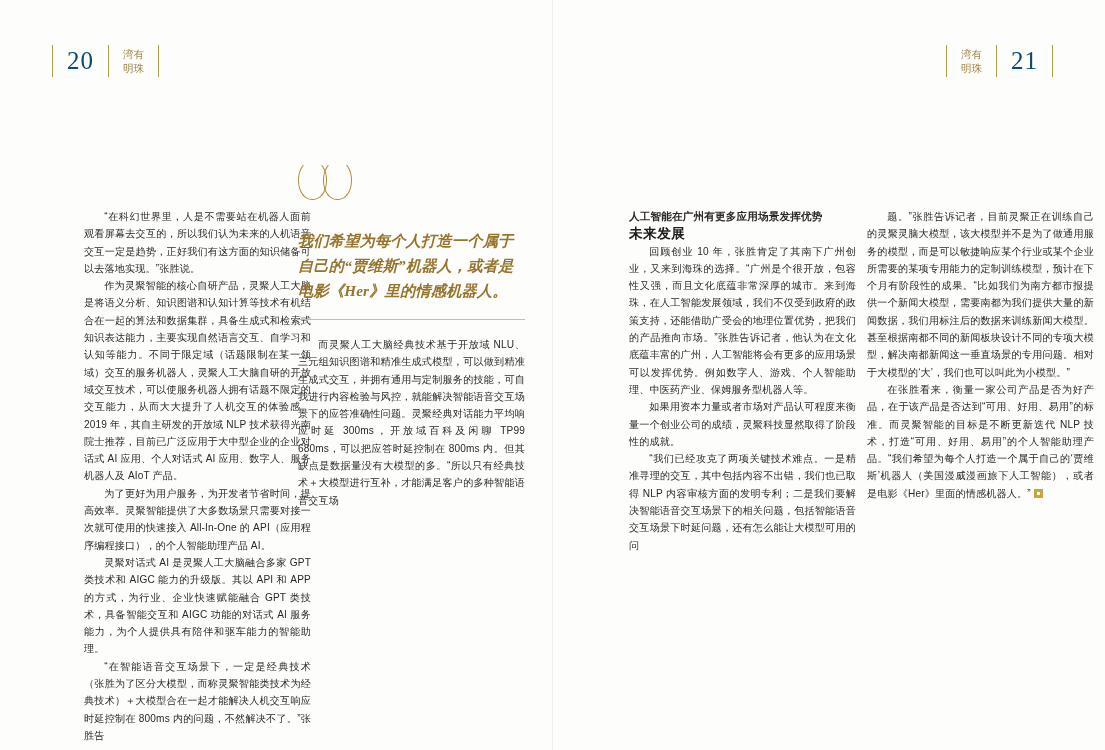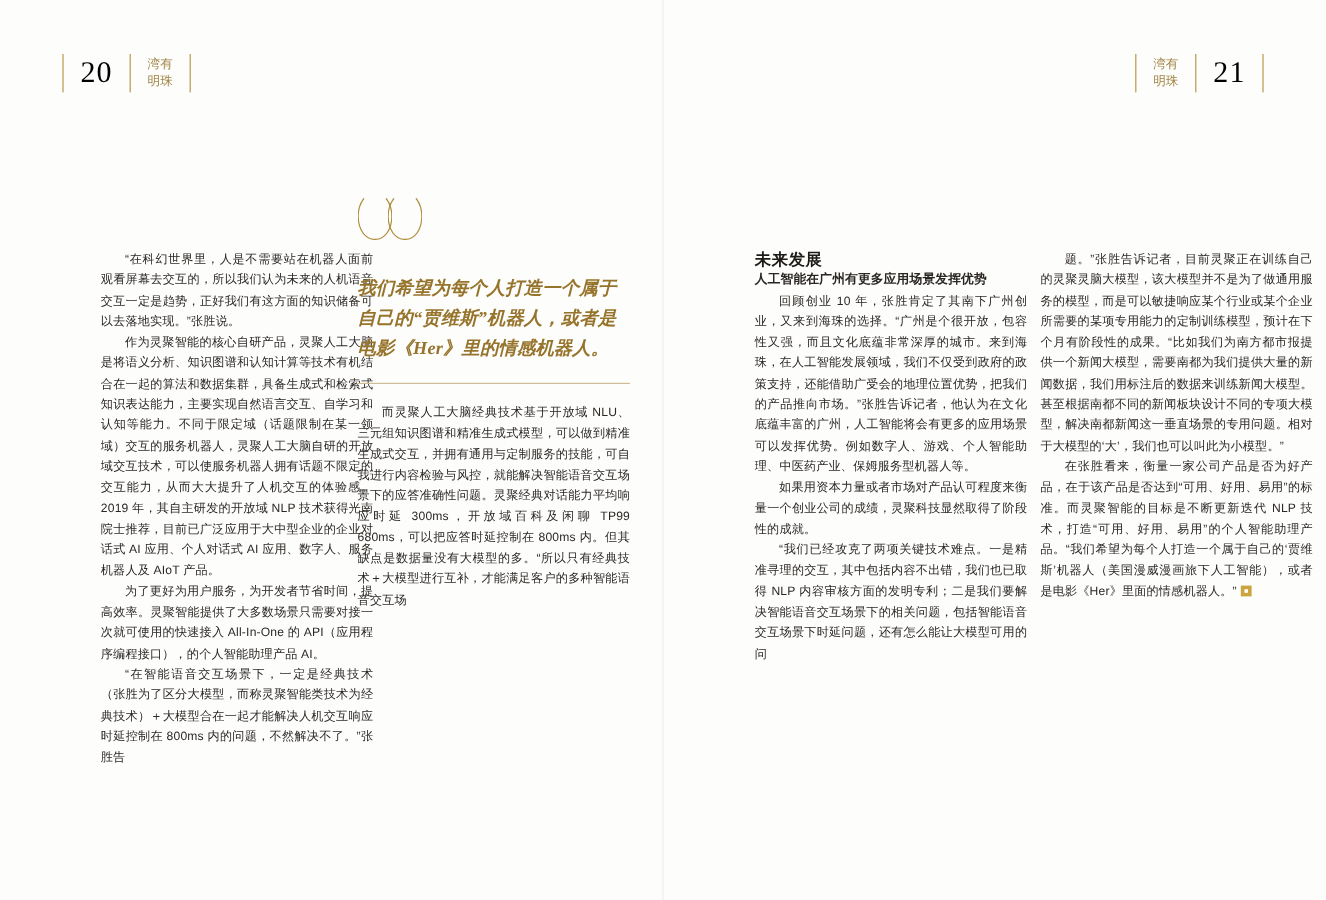--- a/index.html
+++ b/index.html
@@ -39,21 +39,21 @@
   }
   .runhead.left { left: 52px; }
   .runhead.right { right: 52px; flex-direction: row-reverse; }
   .rule-v {
     width: 1px; height: 32px; background: #b99a4d;
   }
   .folio {
     font-family: "Liberation Serif", serif;
     font-size: 25px;
     letter-spacing: 1px;
-    color: #000000;
+    color: #0c4a6e;
   }
   .runhead-title {
     font-size: 10.5px;
     line-height: 14px;
     color: #a08444;
     white-space: pre-line;
     text-align: right;
   }
 
   
@@ -173,38 +173,39 @@
     <div class="rule-v"></div>
     <div class="runhead-title">湾有
 明珠</div>
     <div class="rule-v"></div>
   </div>
 
   <div class="col" id="col1">
     <p>“在科幻世界里，人是不需要站在机器人面前观看屏幕去交互的，所以我们认为未来的人机语音交互一定是趋势，正好我们有这方面的知识储备可以去落地实现。”张胜说。</p>
     <p>作为灵聚智能的核心自研产品，灵聚人工大脑是将语义分析、知识图谱和认知计算等技术有机结合在一起的算法和数据集群，具备生成式和检索式知识表达能力，主要实现自然语言交互、自学习和认知等能力。不同于限定域（话题限制在某一领域）交互的服务机器人，灵聚人工大脑自研的开放域交互技术，可以使服务机器人拥有话题不限定的交互能力，从而大大提升了人机交互的体验感。2019 年，其自主研发的开放域 NLP 技术获得光南院士推荐，目前已广泛应用于大中型企业的企业对话式 AI 应用、个人对话式 AI 应用、数字人、服务机器人及 AIoT 产品。</p>
     <p>为了更好为用户服务，为开发者节省时间，提高效率。灵聚智能提供了大多数场景只需要对接一次就可使用的快速接入 All-In-One 的 API（应用程序编程接口），的个人智能助理产品 AI。</p>
+    <p>灵聚对话式 AI 是灵聚人工大脑融合多家 GPT 类技术和 AIGC 能力的升级版。其以 API 和 APP 的方式，为行业、企业快速赋能融合 GPT 类技术，具备智能交互和 AIGC 功能的对话式 AI 服务能力，为个人提供具有陪伴和驱车能力的智能助理。</p>
     <p>“在智能语音交互场景下，一定是经典技术（张胜为了区分大模型，而称灵聚智能类技术为经典技术）＋大模型合在一起才能解决人机交互响应时延控制在 800ms 内的问题，不然解决不了。”张胜告</p>
   </div>
 
   <div class="quote-block">
     <div class="quote-ornament">
       <div class="ring a"></div>
       <div class="ring b"></div>
     </div>
     <div class="pull-quote">我们希望为每个人打造一个属于自己的“贾维斯”机器人，或者是电影《Her》里的情感机器人。</div>
     <div class="quote-rule"></div>
     <div class="quote-body">
       <p>而灵聚人工大脑经典技术基于开放域 NLU、三元组知识图谱和精准生成式模型，可以做到精准生成式交互，并拥有通用与定制服务的技能，可自我进行内容检验与风控，就能解决智能语音交互场景下的应答准确性问题。灵聚经典对话能力平均响应时延 300ms，开放域百科及闲聊 TP99 680ms，可以把应答时延控制在 800ms 内。但其缺点是数据量没有大模型的多。“所以只有经典技术＋大模型进行互补，才能满足客户的多种智能语音交互场</p>
     </div>
   </div>
 
   <div class="col" id="col3">
+    <p class="noindent sec-sub">人工智能在广州有更多应用场景发挥优势</p>
     <p class="noindent sec-head">未来发展</p>
-    <p class="noindent sec-sub">人工智能在广州有更多应用场景发挥优势</p>
     <p>回顾创业 10 年，张胜肯定了其南下广州创业，又来到海珠的选择。“广州是个很开放，包容性又强，而且文化底蕴非常深厚的城市。来到海珠，在人工智能发展领域，我们不仅受到政府的政策支持，还能借助广受会的地理位置优势，把我们的产品推向市场。”张胜告诉记者，他认为在文化底蕴丰富的广州，人工智能将会有更多的应用场景可以发挥优势。例如数字人、游戏、个人智能助理、中医药产业、保姆服务型机器人等。</p>
     <p>如果用资本力量或者市场对产品认可程度来衡量一个创业公司的成绩，灵聚科技显然取得了阶段性的成就。</p>
     <p>“我们已经攻克了两项关键技术难点。一是精准寻理的交互，其中包括内容不出错，我们也已取得 NLP 内容审核方面的发明专利；二是我们要解决智能语音交互场景下的相关问题，包括智能语音交互场景下时延问题，还有怎么能让大模型可用的问</p>
   </div>
 
   <div class="col" id="col4">
     <p>题。”张胜告诉记者，目前灵聚正在训练自己的灵聚灵脑大模型，该大模型并不是为了做通用服务的模型，而是可以敏捷响应某个行业或某个企业所需要的某项专用能力的定制训练模型，预计在下个月有阶段性的成果。“比如我们为南方都市报提供一个新闻大模型，需要南都为我们提供大量的新闻数据，我们用标注后的数据来训练新闻大模型。甚至根据南都不同的新闻板块设计不同的专项大模型，解决南都新闻这一垂直场景的专用问题。相对于大模型的‘大’，我们也可以叫此为小模型。”</p>
     <p><span>在张胜看来，衡量一家公司产品是否为好产品，在于该产品是否达到“可用、好用、易用”的标准。而灵聚智能的目标是不断更新迭代 NLP 技术，打造“可用、好用、易用”的个人智能助理产品。“我们希望为每个人打造一个属于自己的‘贾维斯’机器人（美国漫威漫画旅下人工智能），或者是电影《Her》里面的情感机器人。”</span><span class="endmark"></span></p>
   </div>
 

